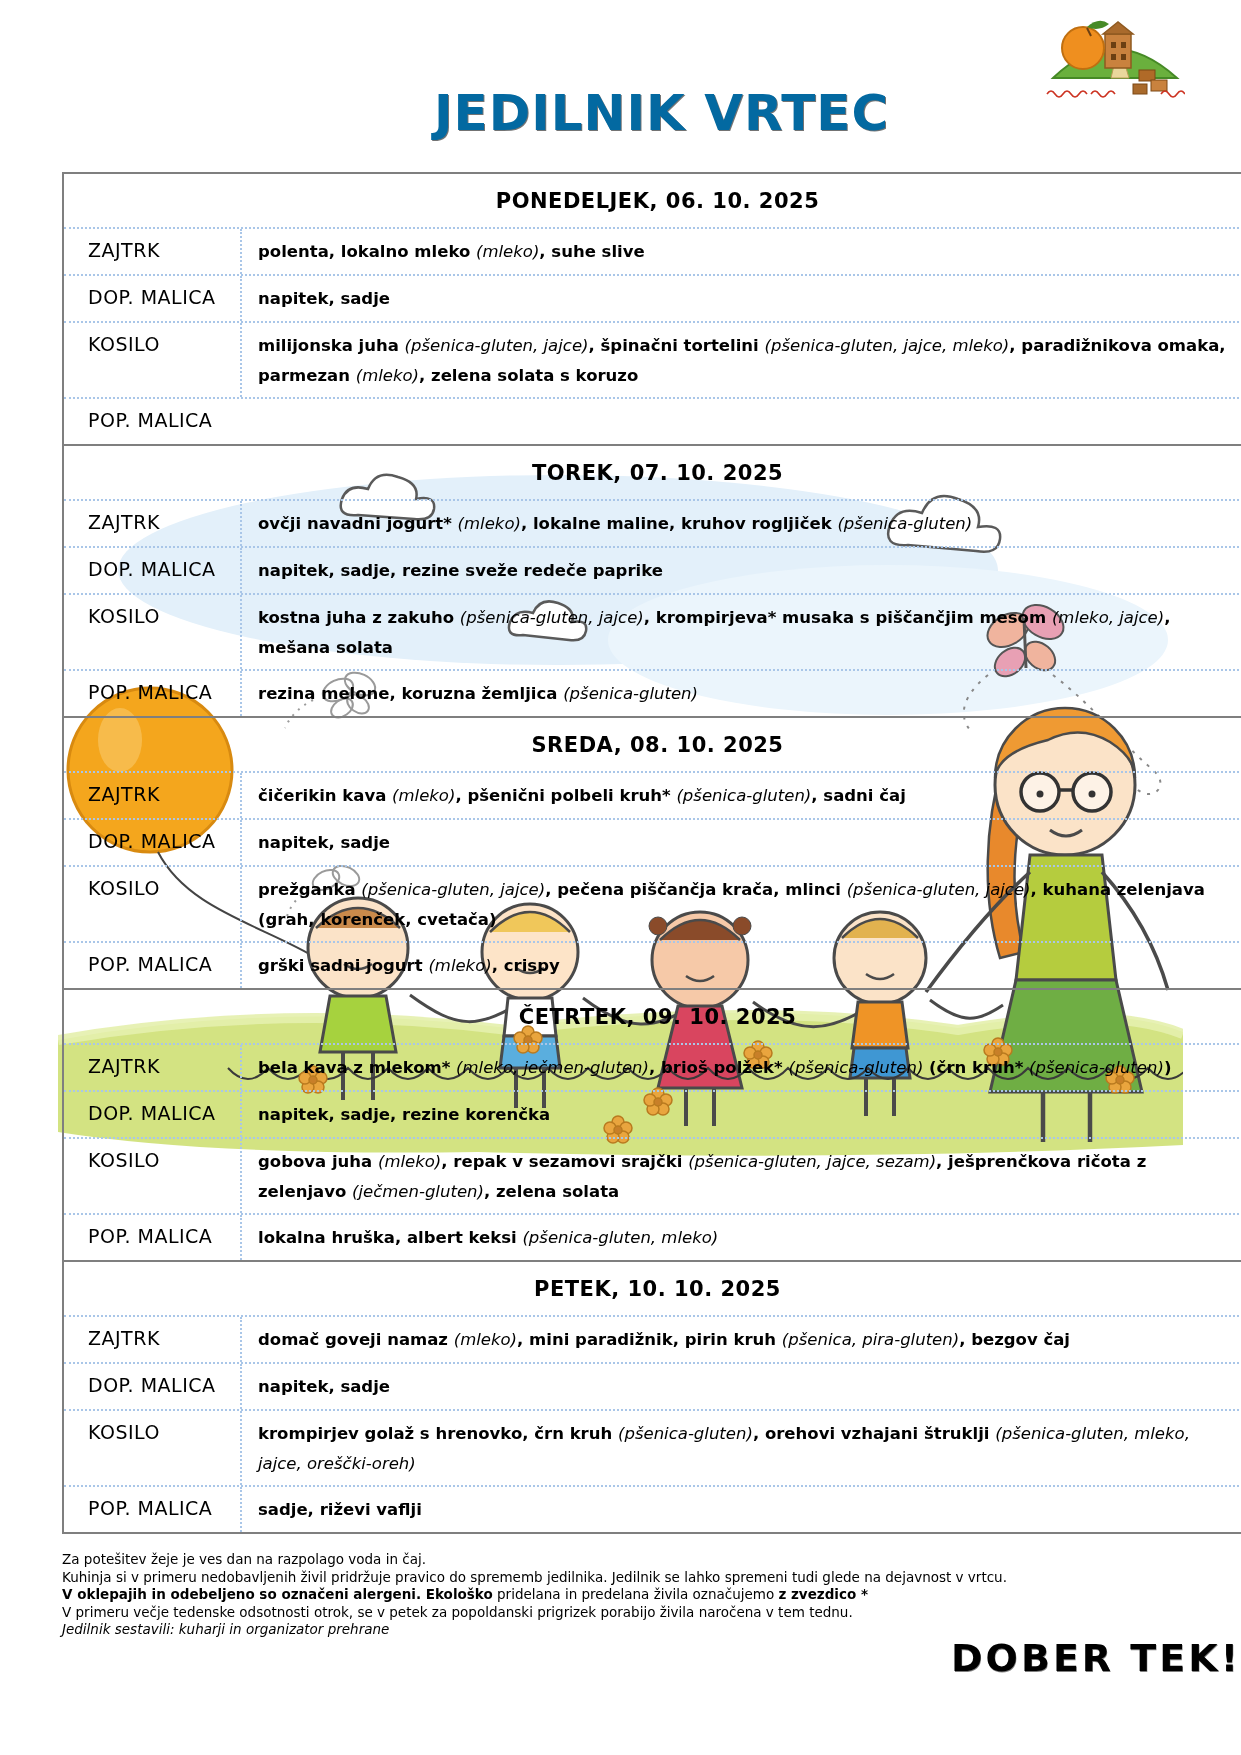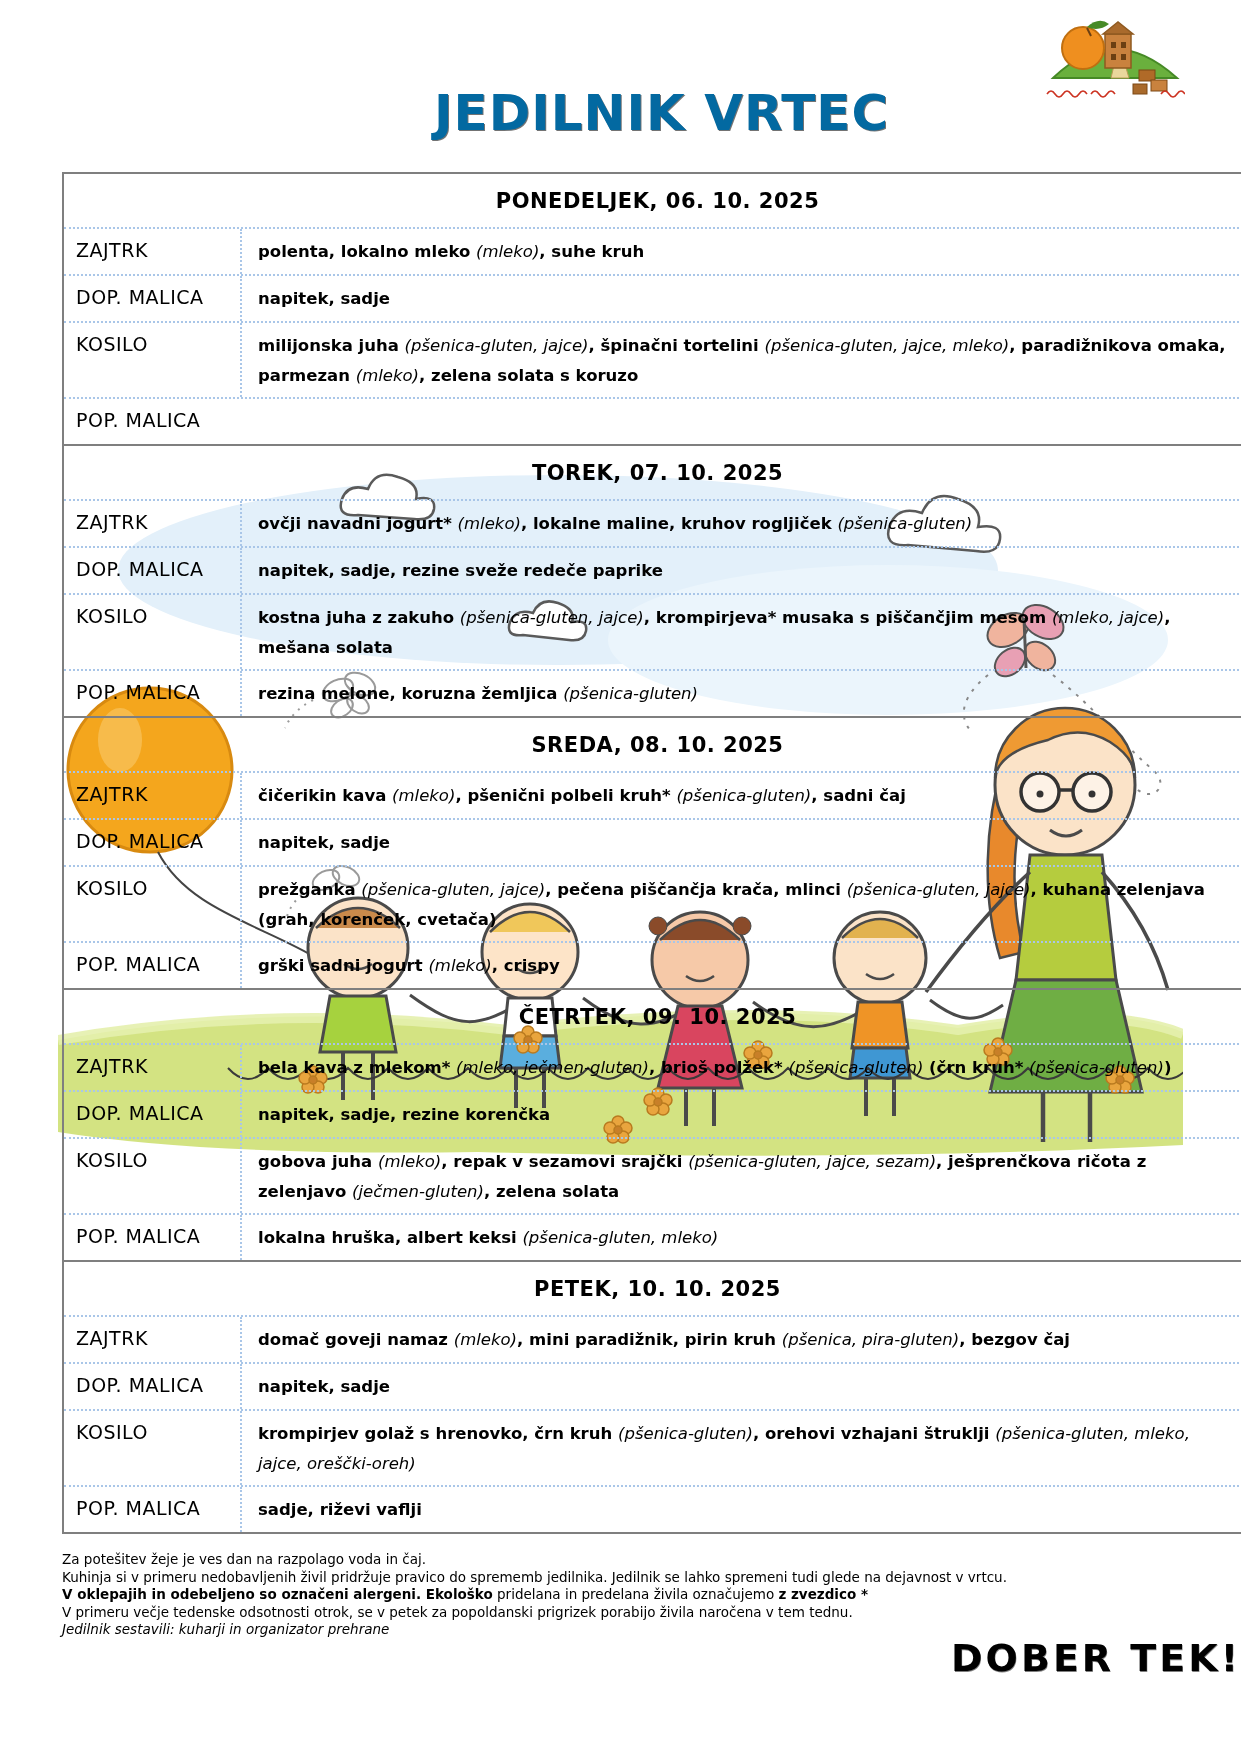--- a/index.html
+++ b/index.html
@@ -24,21 +24,21 @@
   }
   .day{border:2px solid #7f7f7f;border-bottom:none;}
   .day:last-child{border-bottom:2px solid #7f7f7f;}
   .day-title{
     min-height:53px;display:flex;align-items:center;justify-content:center;
     font-size:21px;font-weight:700;letter-spacing:.5px;text-align:center;
   }
   .mrow{display:flex;border-top:2px dotted #a9c6e8;min-height:45px;}
   .mlabel{
     width:176px;flex:0 0 176px;box-sizing:border-box;
-    padding:10px 6px 4px 12px;font-size:19px;letter-spacing:.5px;
+    padding:10px 6px 4px 24px;font-size:19px;letter-spacing:.5px;
   }
   .mcontent{
     flex:1;box-sizing:border-box;border-left:2px dotted #a9c6e8;
     padding:8px 16px 6px 16px;font-size:16.5px;line-height:30px;
   }
   .seg-b{font-weight:700;text-align:right;}
   .seg-i{font-style:italic;font-weight:400;}
   .seg-r{font-weight:400;}
   
   .footer{position:absolute;left:62px;top:1551px;width:1117px;z-index:1;
@@ -235,21 +235,21 @@
         </g>
     </g>
   </svg>
 
   <div class="menu-table">
 
     <section class="day">
       <div class="day-title">PONEDELJEK, 06. 10. 2025</div>
       <div class="mrow">
         <div class="mlabel">ZAJTRK</div>
-        <div class="mcontent"><span class="seg-b">polenta, lokalno mleko </span><span class="seg-i">(mleko)</span><span class="seg-b">, suhe kruh</span></div>
+        <div class="mcontent"><span class="seg-b">polenta, lokalno mleko </span><span class="seg-i">(mleko)</span><span class="seg-b">, suhe slive</span></div>
       </div>
       <div class="mrow">
         <div class="mlabel">DOP. MALICA</div>
         <div class="mcontent"><span class="seg-b">napitek, sadje</span></div>
       </div>
       <div class="mrow">
         <div class="mlabel">KOSILO</div>
         <div class="mcontent"><span class="seg-b">milijonska juha </span><span class="seg-i">(pšenica-gluten, jajce)</span><span class="seg-b">, špinačni tortelini </span><span class="seg-i">(pšenica-gluten, jajce, mleko)</span><span class="seg-b">, paradižnikova omaka, parmezan </span><span class="seg-i">(mleko)</span><span class="seg-b">, zelena solata s koruzo</span></div>
       </div>
       <div class="mrow">

